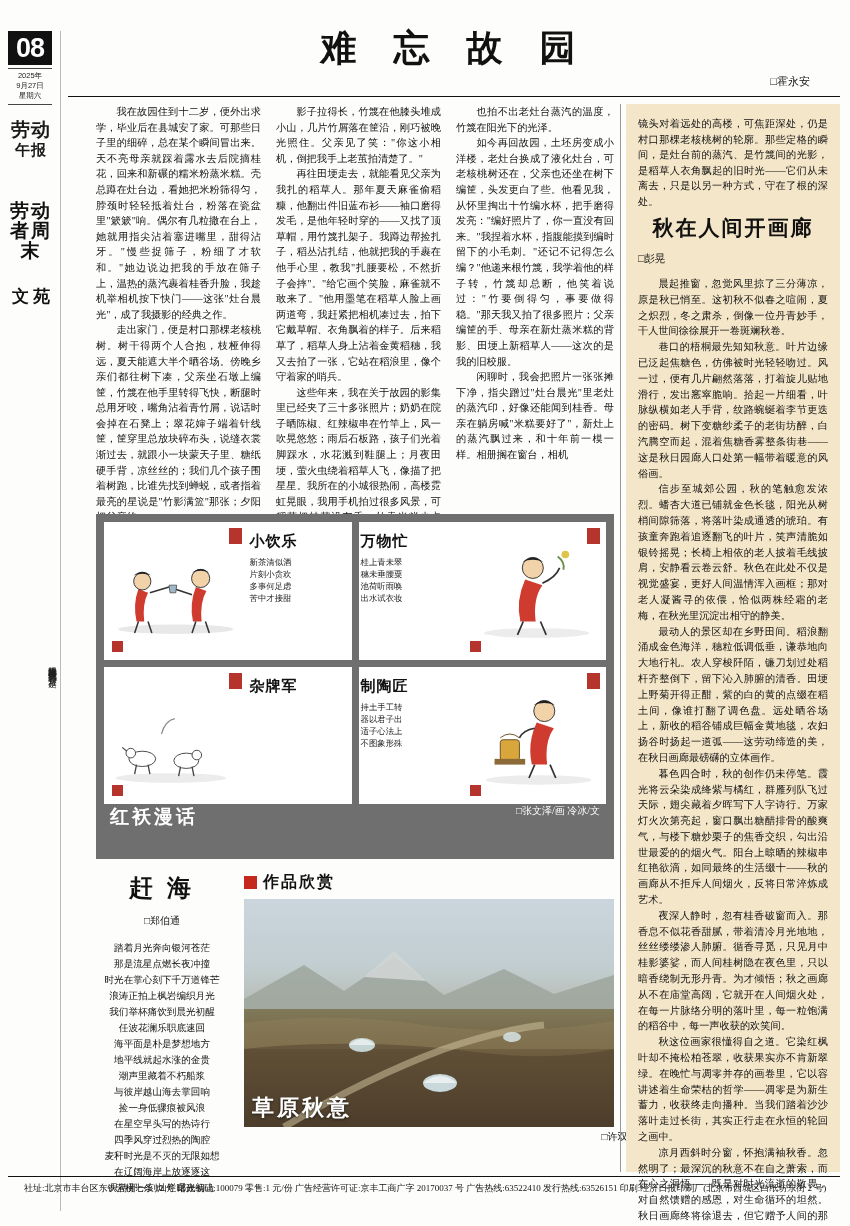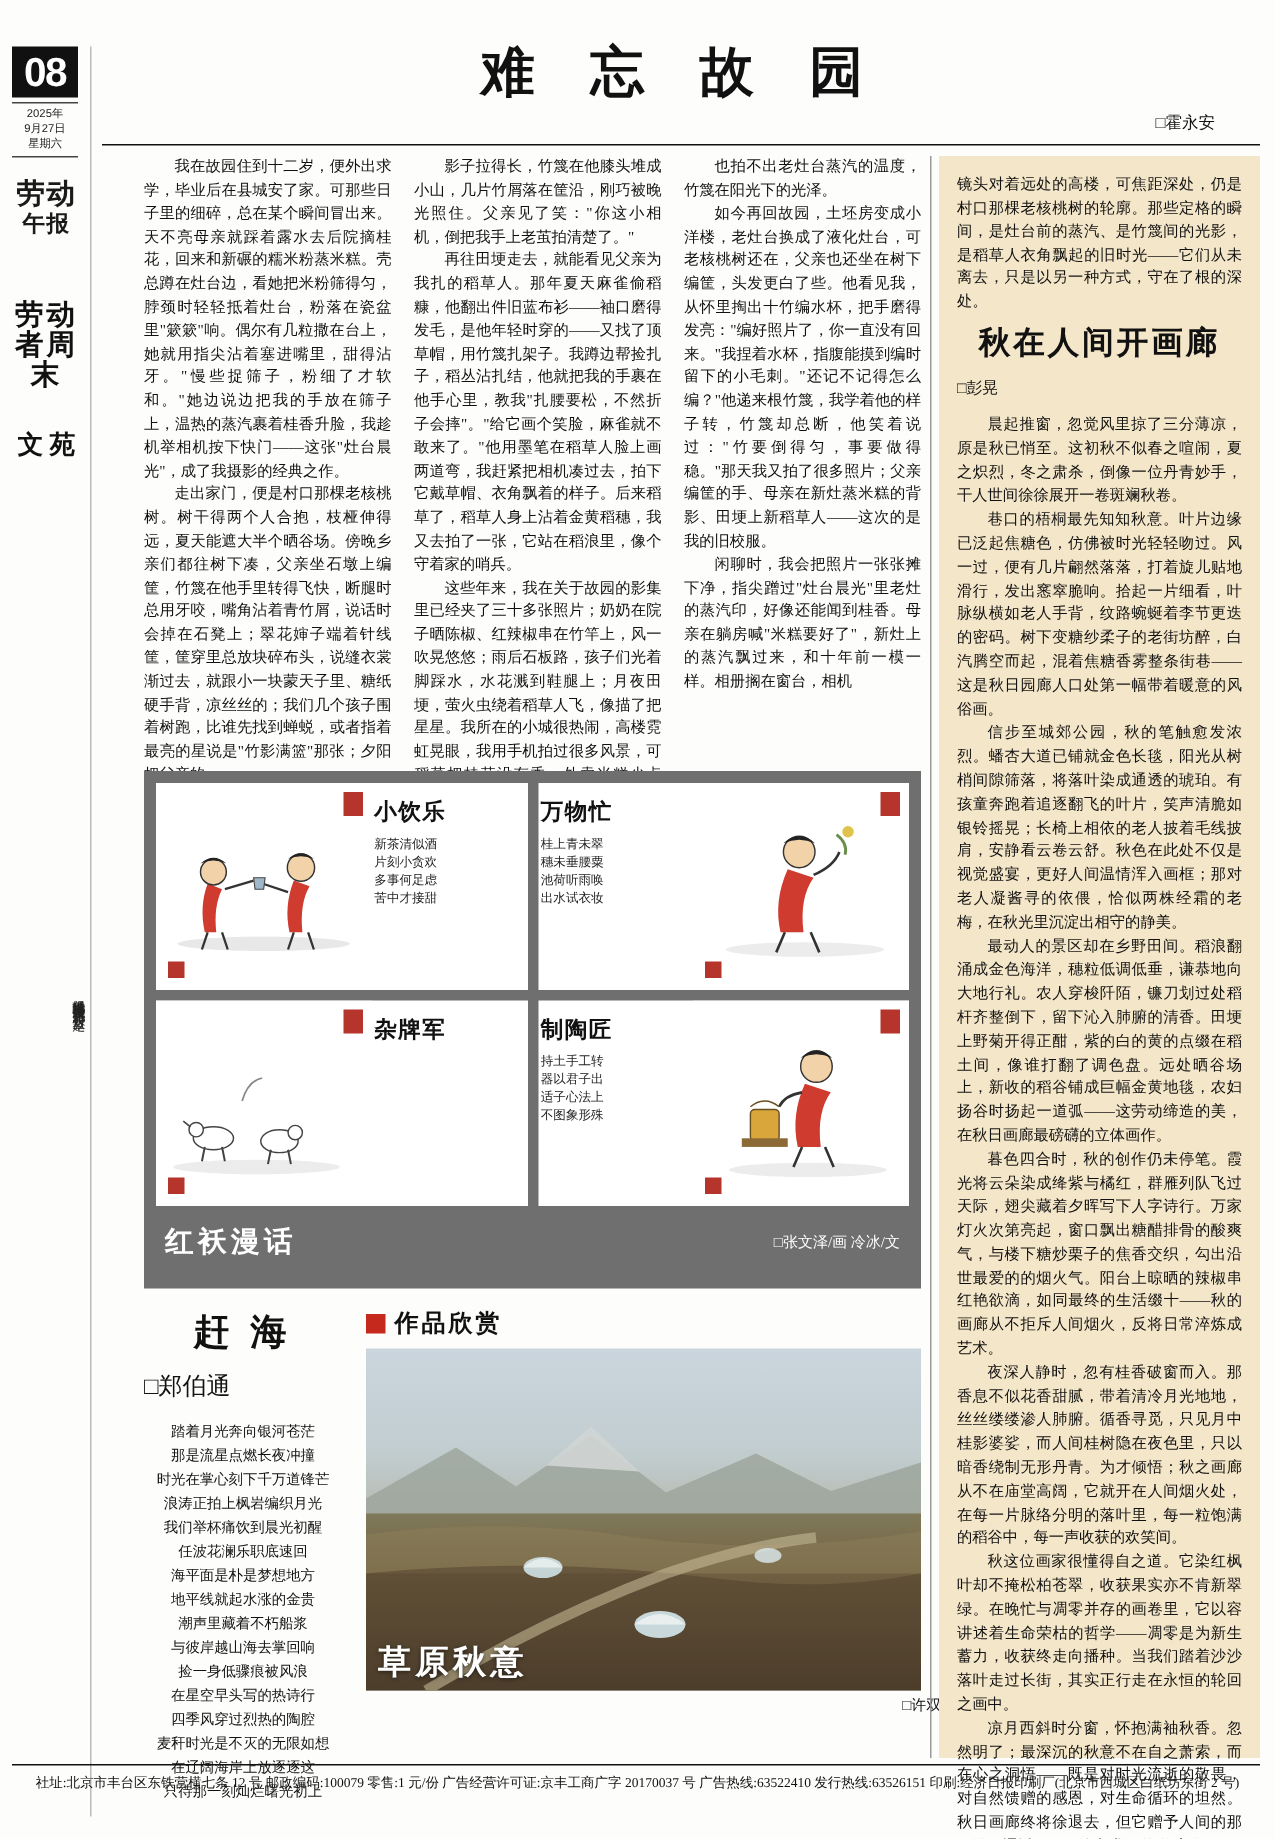--- a/index.html
+++ b/index.html
@@ -106,21 +106,21 @@
   .comic-txt{
     width:42%;padding:10px 6px 4px 2px;box-sizing:border-box;
   }
   .comic-title{
     font-size:15px;font-weight:bold;letter-spacing:1px;margin-bottom:6px;color:#111;
   }
   .comic-poem{
     font-size:8.4px;line-height:12px;color:#222;
   }
   .comic-foot{
-    height:48px;display:flex;align-items:center;justify-content:space-between;
+    height:48px;display:flex;align-items:flex-start;justify-content:space-between;
     padding:0 6px;
   }
   .comic-foot .ct{
     color:#fff;font-size:19px;font-weight:bold;letter-spacing:3px;
   }
   .comic-foot .cc{color:#fff;font-size:10px;}
   .seal{
     position:absolute;width:13px;height:16px;background:#b5342c;
     top:6px;
   }
@@ -131,21 +131,21 @@
   
   .scene{position:absolute;inset:0;}
   
   .ganhai{
     position:absolute;left:96px;top:872px;width:132px;
   }
   .ganhai .t{
     font-size:24px;font-weight:bold;text-align:center;letter-spacing:4px;color:#111;
   }
   .ganhai .a{
-    font-size:16px;text-align:left;margin-top:10px;color:#111;
+    font-size:10px;text-align:center;margin-top:10px;color:#111;
   }
   .ganhai .body{
     margin-top:12px;font-size:9.6px;line-height:16px;color:#111;text-align:center;
   }
   
   .photoblock{
     position:absolute;left:244px;top:872px;width:418px;height:290px;
   }
   .ph-head{
     display:flex;align-items:center;gap:6px;margin-bottom:6px;

